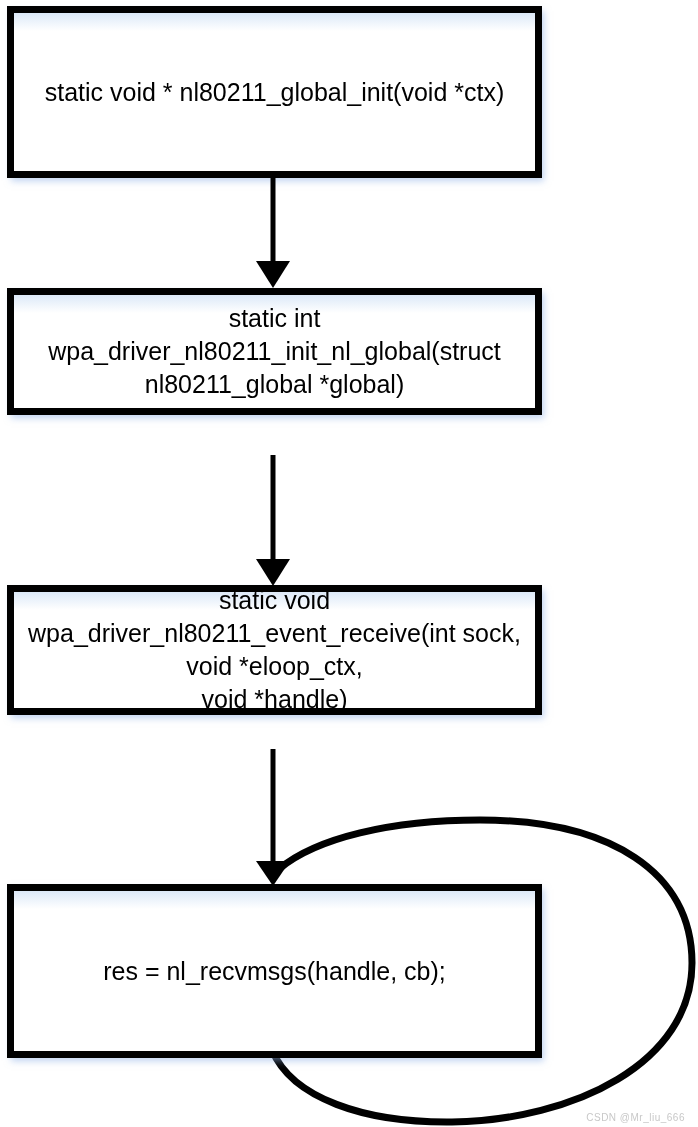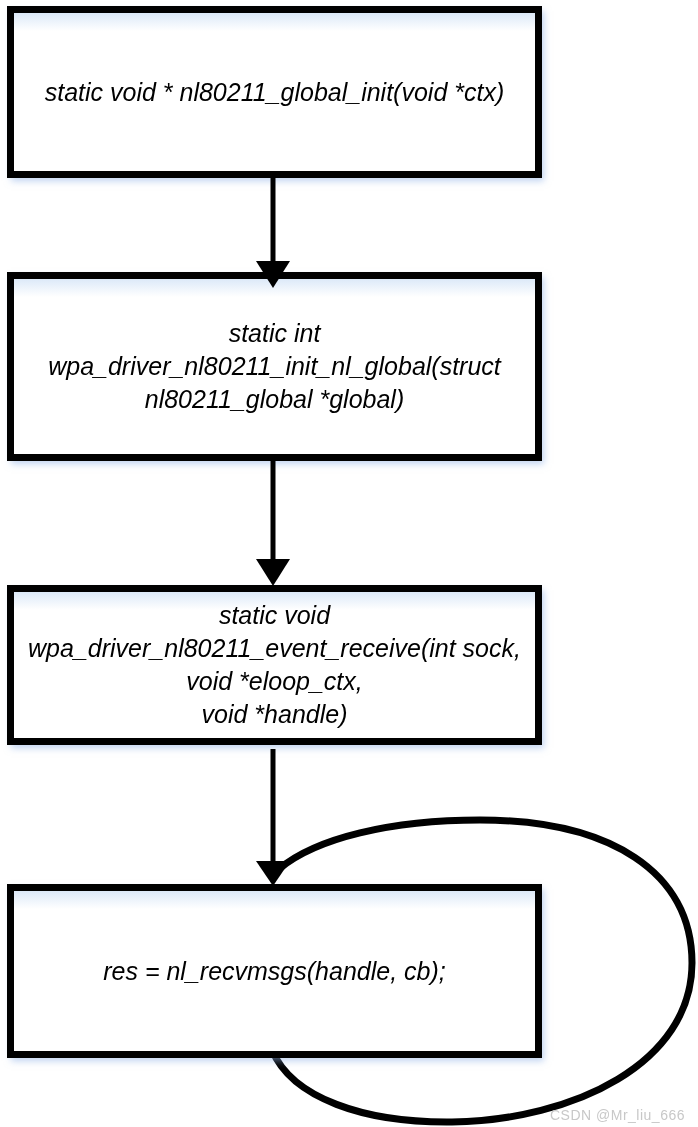--- a/index.html
+++ b/index.html
@@ -27,40 +27,39 @@
     left: 7px;
     width: 535px;
     box-sizing: border-box;
     border: 7px solid #000000;
     background: linear-gradient(180deg, #dce9f8 0px, #ffffff 18px);
     box-shadow: 3px 4px 7px -1px rgba(140, 175, 230, 0.55);
     display: flex;
     align-items: center;
     justify-content: center;
     z-index: 2;
-    font-style: italic;
   }
   .node-label {
     white-space: pre;
     text-align: center;
     font-size: 25px;
     line-height: 33px;
     color: #000000;
     width: 100%;
   }
   .node-1 { top: 6px;   height: 172px; }
-  .node-2 { top: 272px; height: 189px; }
-  .node-3 { top: 585px; height: 160px; }
+  .node-2 { top: 288px; height: 127px; }
+  .node-3 { top: 585px; height: 130px; }
   .node-4 { top: 884px; height: 174px; align-items: center; }
   .edge-layer { z-index: 3; }
   .watermark {
     position: absolute;
     right: 13px;
     bottom: 4px;
-    font-size: 14px;
+    font-size: 10px;
     letter-spacing: 0.5px;
     color: #c8c8c8;
     z-index: 4;
   }
 </style>
 </head>
 <body>
 
 <div class="stage">
 

